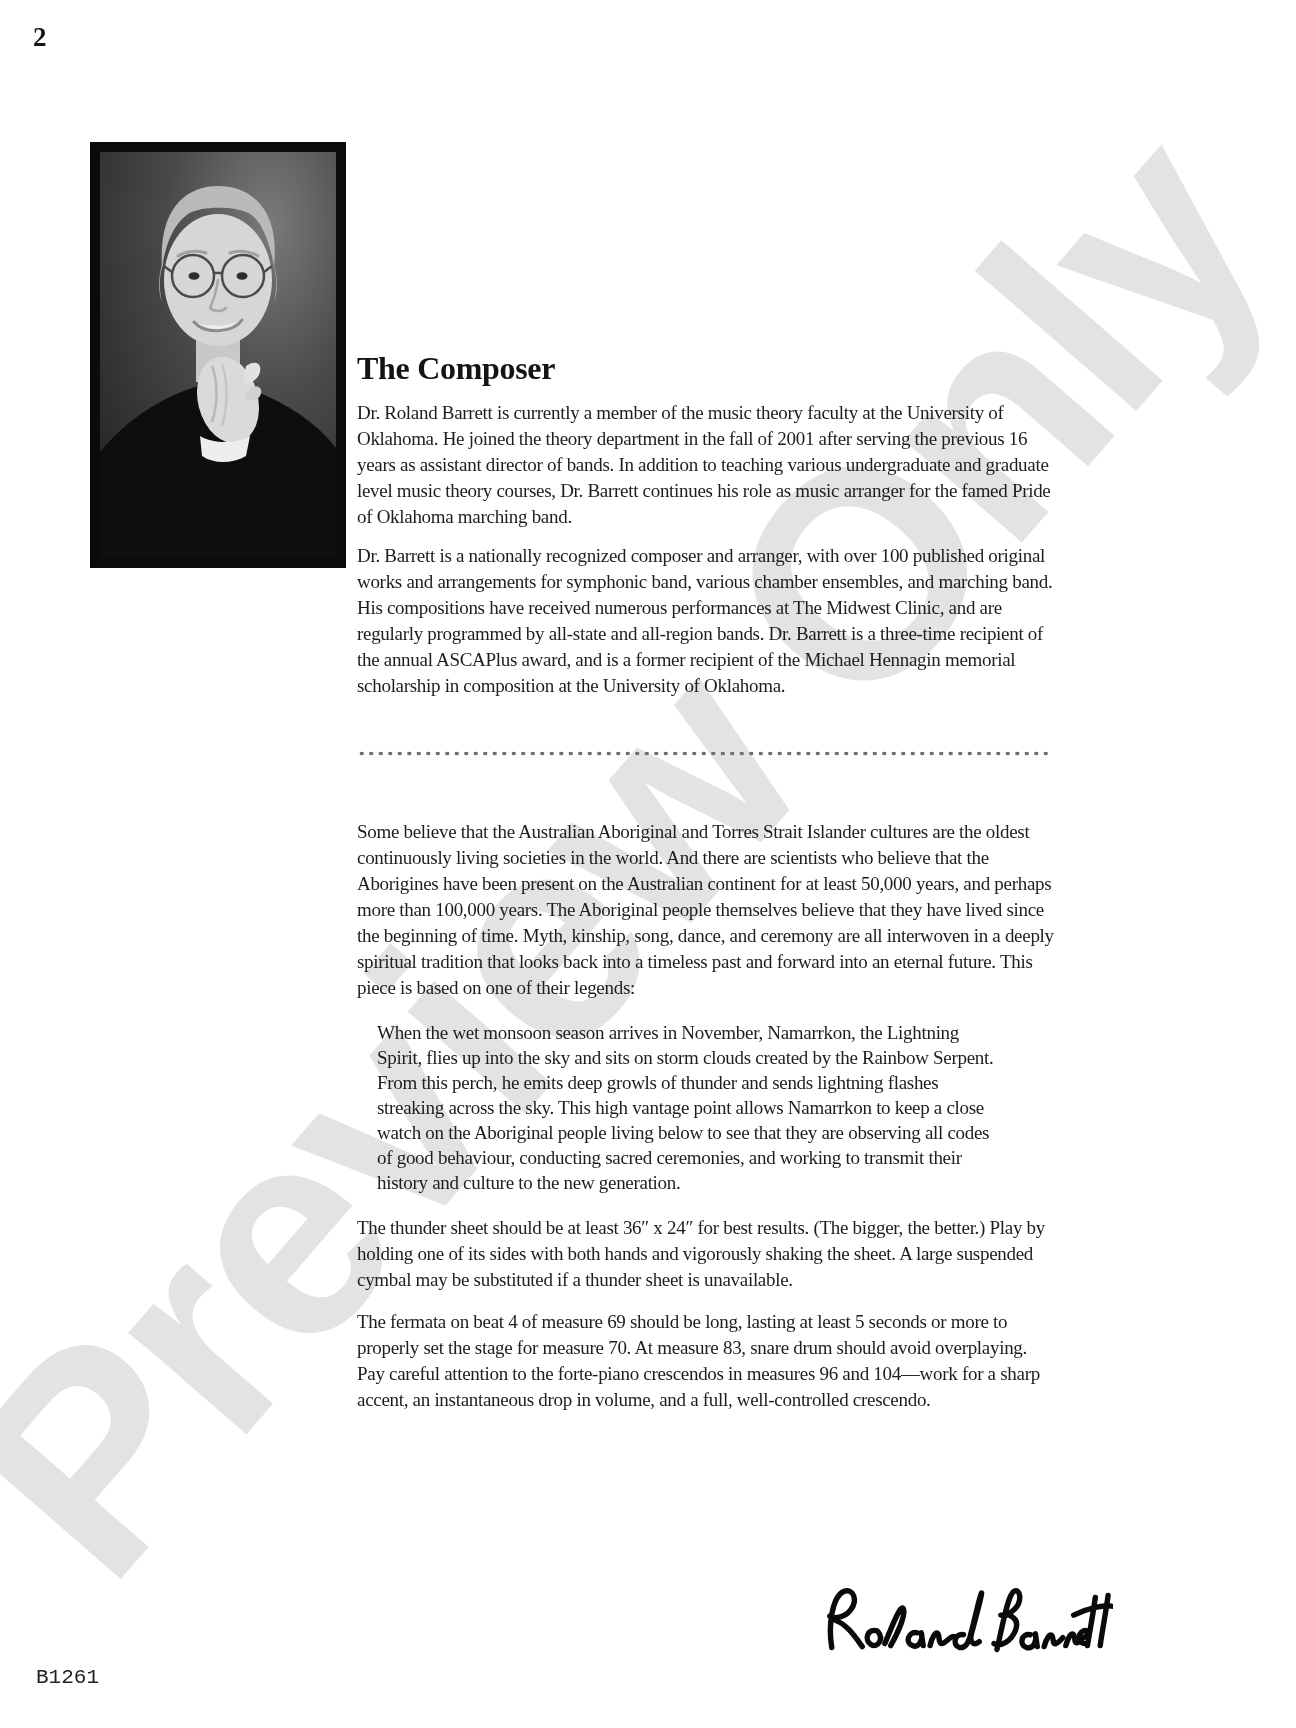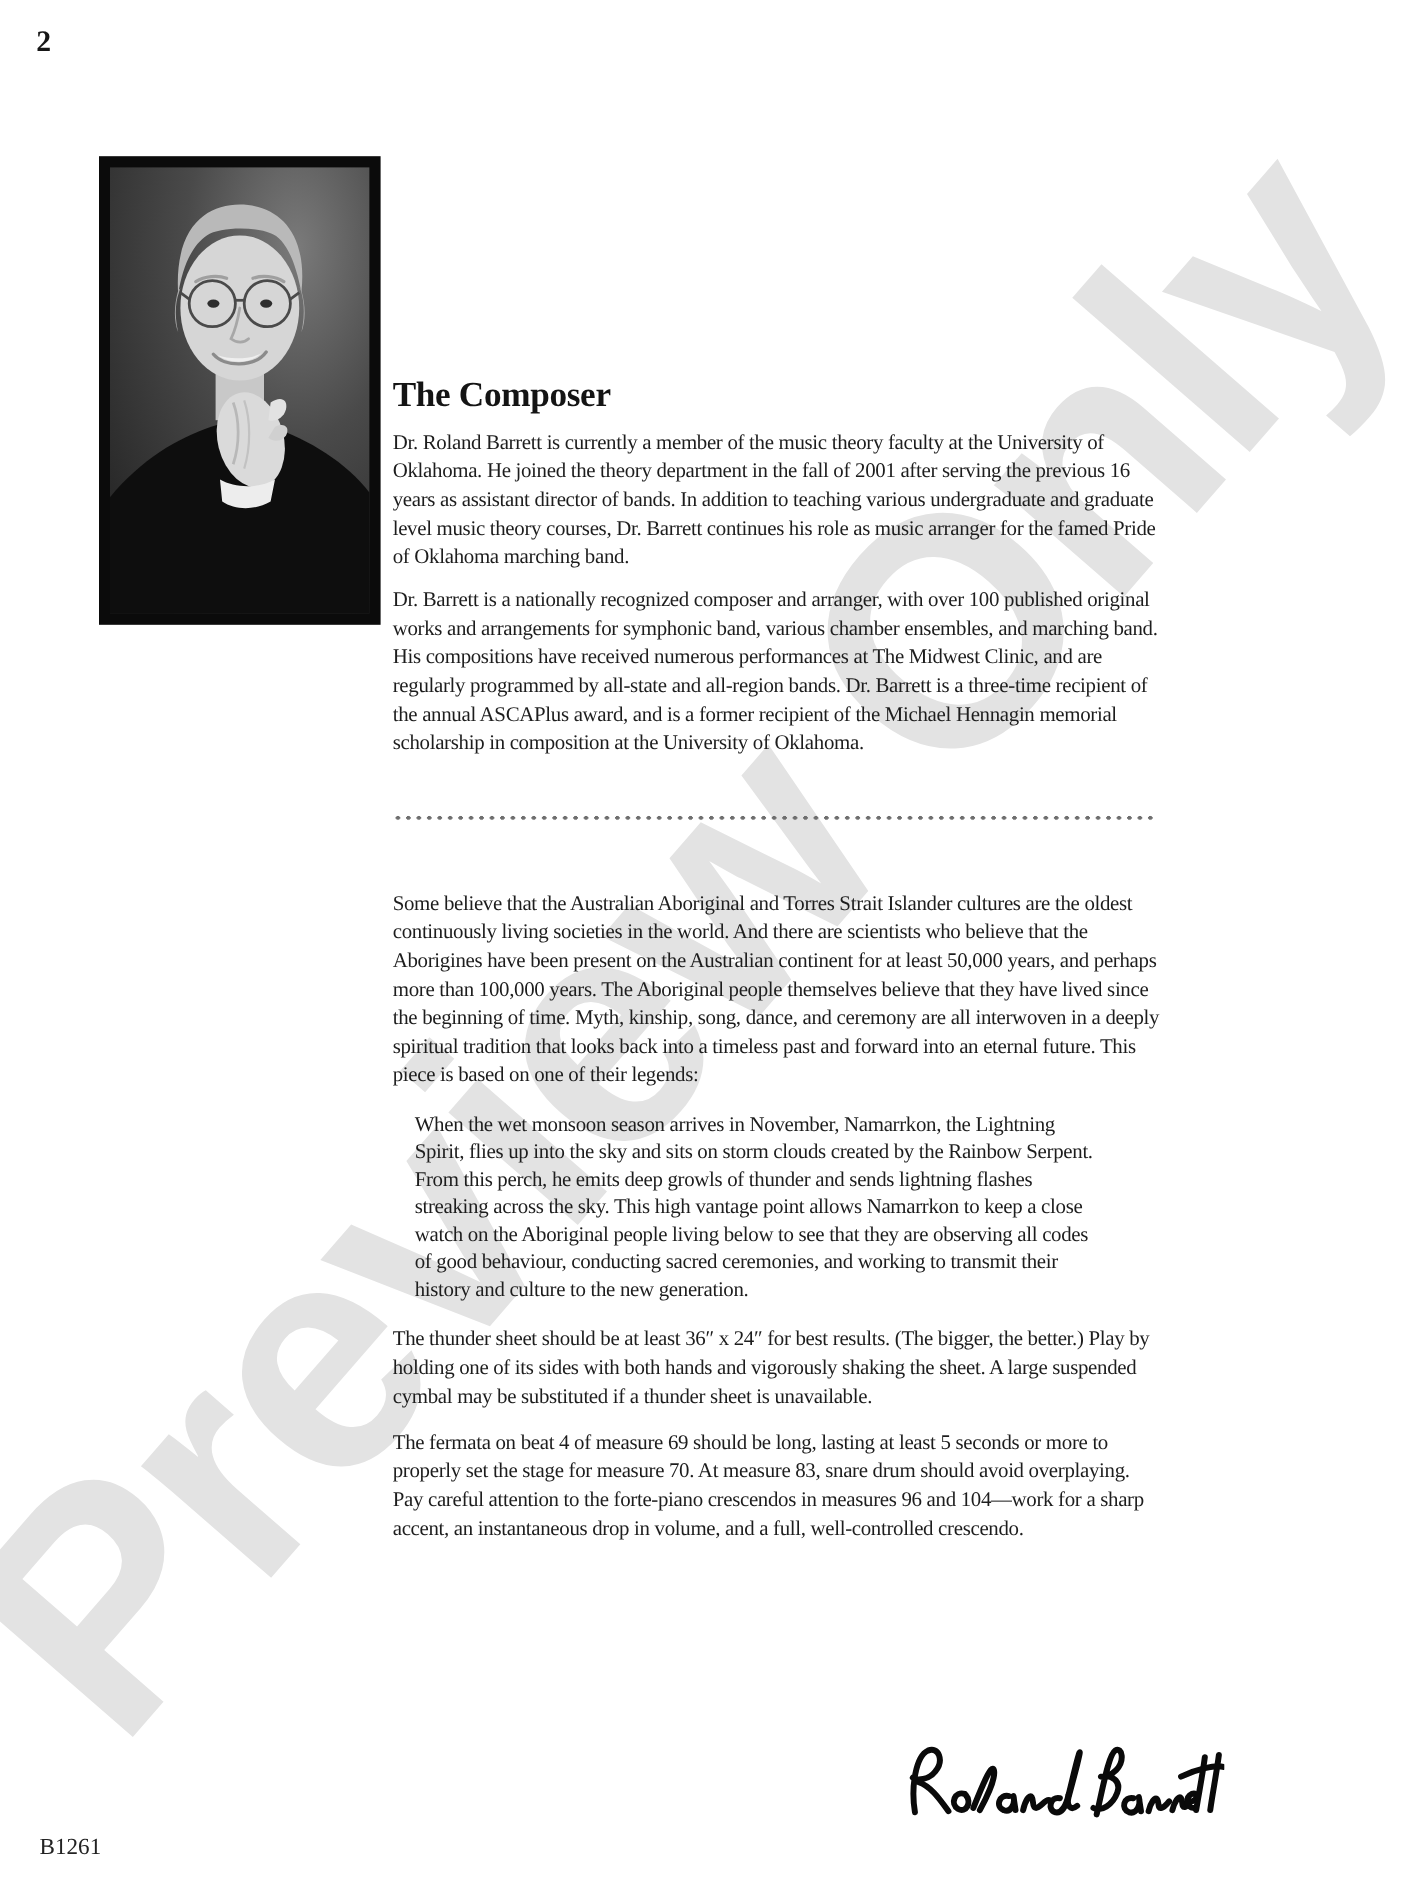--- a/index.html
+++ b/index.html
@@ -31,21 +31,21 @@
   }
   .photo-frame{
     position:absolute;left:90px;top:142px;
     width:236px;height:406px;
     background:#0b0b0b;
     padding:10px;
     z-index:2;
   }
   .photo-frame svg{display:block;}
   .content{
-    position:absolute;left:357px;top:340px;width:698px;
+    position:absolute;left:357px;top:350px;width:698px;
     z-index:2;
   }
   .content h1{
     margin:0 0 14px 0;
     font-size:32px;line-height:36px;
     font-weight:bold;color:#141414;
     letter-spacing:-0.3px;
   }
   .content p{
     margin:0 0 13px 0;
@@ -67,21 +67,21 @@
     background-repeat:repeat-x;
     background-position:left center;
   }
   .music-heading{margin-bottom:12px !important;}
   .signature{
     position:absolute;left:818px;top:1580px;
     width:295px;height:80px;z-index:2;
   }
   .catalog{
     position:absolute;left:36px;top:1666px;
-    font-size:21px;color:#222;z-index:2;
+    font-size:21px;color:#222;z-index:2;font-family:Liberation Mono, monospace;
   }
 </style>
 </head>
 <body>
 
 <div class="page">
 
   <div class="watermark" style="color: rgb(227, 227, 227);">Preview Only</div>
 
   <div class="page-number">2</div>

